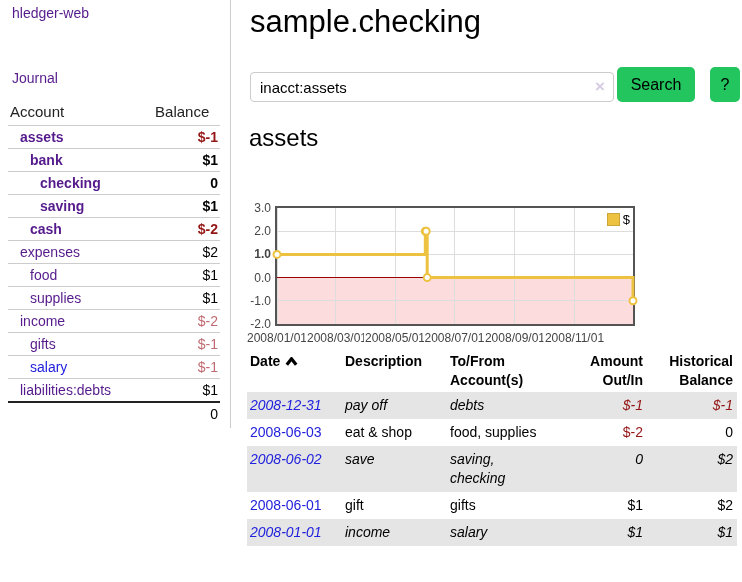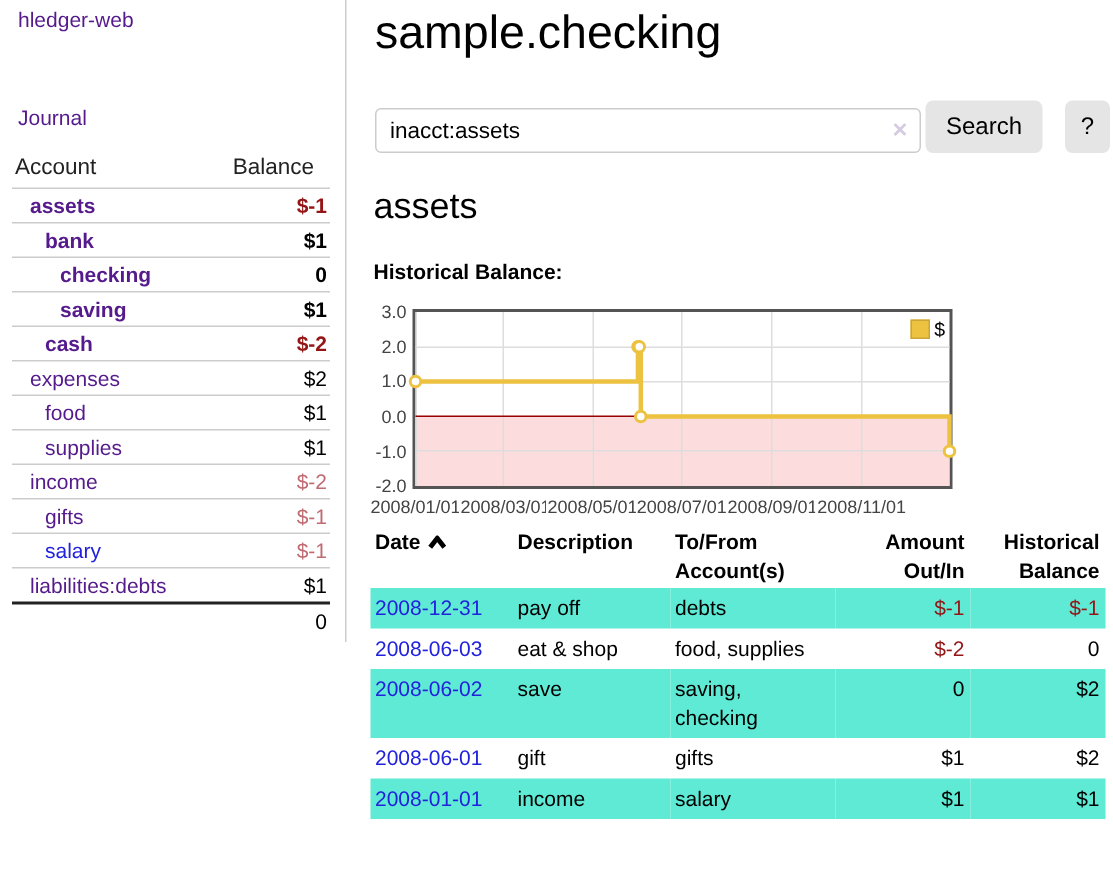--- a/index.html
+++ b/index.html
@@ -33,21 +33,21 @@
   .main { position:absolute; left:247px; top:0; width:495px; height:582px; }
   .page-title { position:absolute; left:3px; top:4px; font-size:31px; font-weight:normal; color:#000; }
 
   .search-row { position:absolute; left:0; top:67px; width:495px; height:36px; }
   .search-box { position:absolute; left:3px; top:5px; width:364px; height:30px;
                 border:1px solid #ccc; border-radius:4px; background:#fff; }
   .search-input { position:absolute; left:0; top:0; width:100%; height:100%; border:none; outline:none;
                   background:transparent; font-family:inherit; font-size:15px; padding:0 26px 0 9px; color:#000; }
   .clear-x { position:absolute; right:8px; top:4px; font-size:17px; font-weight:bold;
              color:#d5cce1; cursor:pointer; line-height:20px; }
-  .btn { position:absolute; top:0; height:35px; background:#e5e5e5; border:none; border-radius:5px;
+  .btn { position:absolute; top:0; height:35px; background:#22c55e; border:none; border-radius:5px;
          font-family:inherit; font-size:16px; color:#000; cursor:pointer; text-align:center; }
   .btn-search { left:370px; width:78px; }
   .btn-help { left:463px; width:30px; }
 
   .acct-heading { position:absolute; left:2px; top:124px; font-size:24px; font-weight:normal; color:#000; }
   .chart-label { position:absolute; left:2px; top:173px; font-size:14px; font-weight:bold; color:#000; }
 
   
   .chart-wrap { position:absolute; left:0; top:200px; width:495px; height:150px; }
   .chart-plot { position:absolute; left:28px; top:6px; width:360px; height:120px;
@@ -65,21 +65,21 @@
   .legend-swatch { width:13px; height:13px; background:#edc240; border:1px solid #c9a637; }
   .legend-label { font-size:13px; color:#000; }
 
   
   .register { position:absolute; left:0; top:350px; width:490px; border-collapse:collapse;
               font-size:14px; }
   .register th { font-weight:bold; text-align:left; vertical-align:top; padding:2px 4px 2px 3px;
                  line-height:19px; }
   .register th.r, .register td.r { text-align:right; }
   .register td { padding:4px 4px 4px 3px; vertical-align:top; line-height:19px; }
-  .register tr.green { background:#5eead4; }
+  .register tr.green { background:#e5e5e5;font-style:italic; }
   .reg-date { color:#2222dd; cursor:pointer; white-space:nowrap; }
   .amt { color:#000; }
   .amt.neg { color:#941515; }
   .col-date { width:95px; } .col-desc { width:105px; } .col-accts { width:110px; }
   .col-amt { width:90px; } .col-bal { width:90px; }
   .sort-icon { display:inline-block; margin-left:5px; vertical-align:baseline; }
 </style>
 </head>
 <body>
 
@@ -160,21 +160,20 @@
     <div class="search-row">
       <div class="search-box">
         <input class="search-input" type="text" value="inacct:assets" style="">
         <span class="clear-x">×</span>
       </div>
       <button class="btn btn-search">Search</button>
       <button class="btn btn-help">?</button>
     </div>
 
     <h2 class="acct-heading">assets</h2>
-    <div class="chart-label">Historical Balance:</div>
 
     <div class="chart-wrap">
       <div class="chart-plot">
         <div class="legend">
           <span class="legend-swatch" style="background: rgb(237, 194, 64);"></span>
           <span class="legend-label">$</span>
         </div>
       <div class="neg-region" style="top: 69.6px; height: 46.4px; background: rgb(252, 220, 220);"></div>
           <div class="gridline-h" style="top: 22.7px;"></div>
           <div class="gridline-h" style="top: 45.9px;"></div>
@@ -190,21 +189,21 @@
             <path d="M0.0 46.4 H148.3 V23.2 H149.2 V23.2 H150.2 V69.6 H356.0 V92.8" fill="none" stroke="#edc240" stroke-width="3"></path>
             <circle cx="0.0" cy="46.4" r="3.5" fill="#fff" stroke="#edc240" stroke-width="2"></circle>
             <circle cx="148.3" cy="23.2" r="3.5" fill="#fff" stroke="#edc240" stroke-width="2"></circle>
             <circle cx="149.2" cy="23.2" r="3.5" fill="#fff" stroke="#edc240" stroke-width="2"></circle>
             <circle cx="150.2" cy="69.6" r="3.5" fill="#fff" stroke="#edc240" stroke-width="2"></circle>
             <circle cx="356.0" cy="92.8" r="3.5" fill="#fff" stroke="#edc240" stroke-width="2"></circle>
           </svg>
         </div>
     <div class="y-label" style="top: 1px;">3.0</div>
         <div class="y-label" style="top: 24.2px;">2.0</div>
-        <div class="y-label" style="top: 47.4px;">1.0</div>
+        <div class="y-label" style="top: 47.4px; font-weight: bold;">1.0</div>
         <div class="y-label" style="top: 70.6px;">0.0</div>
         <div class="y-label" style="top: 93.8px;">-1.0</div>
         <div class="y-label" style="top: 117px;">-2.0</div>
         <div class="x-label" style="left: 30px; top: 131px;">2008/01/01</div>
         <div class="x-label" style="left: 90px; top: 131px;">2008/03/01</div>
         <div class="x-label" style="left: 148.016px; top: 131px;">2008/05/01</div>
         <div class="x-label" style="left: 207.512px; top: 131px;">2008/07/01</div>
         <div class="x-label" style="left: 267.984px; top: 131px;">2008/09/01</div>
         <div class="x-label" style="left: 327.479px; top: 131px;">2008/11/01</div>
       </div>

